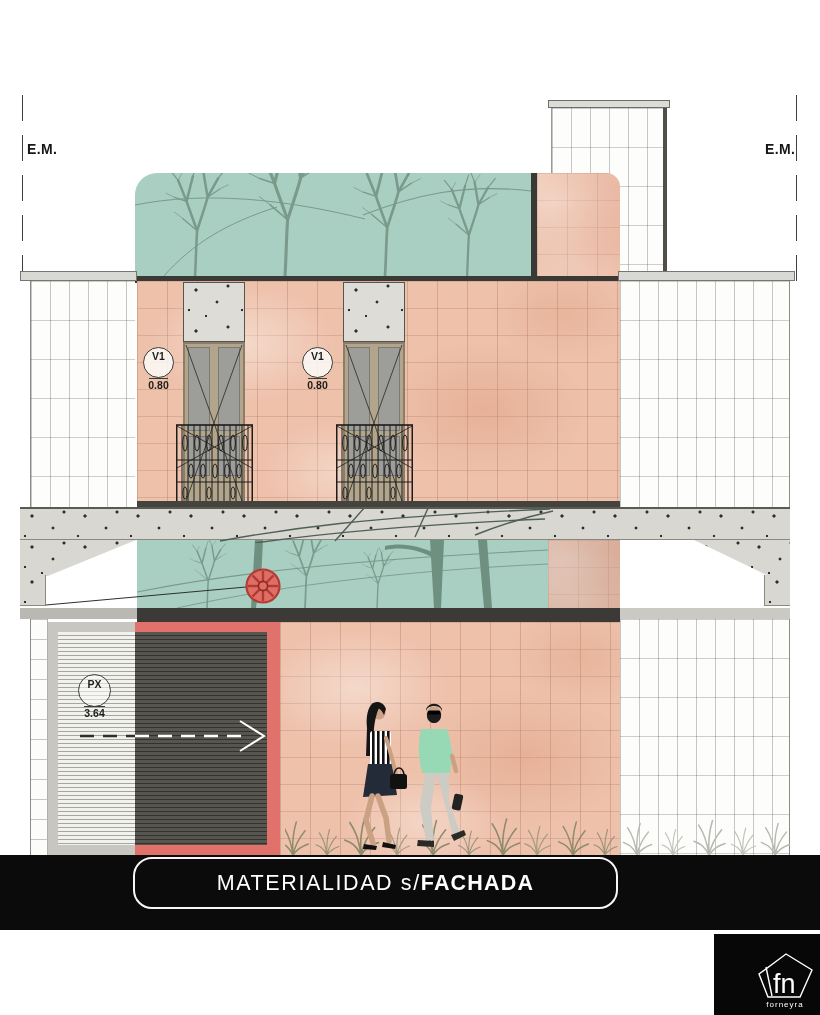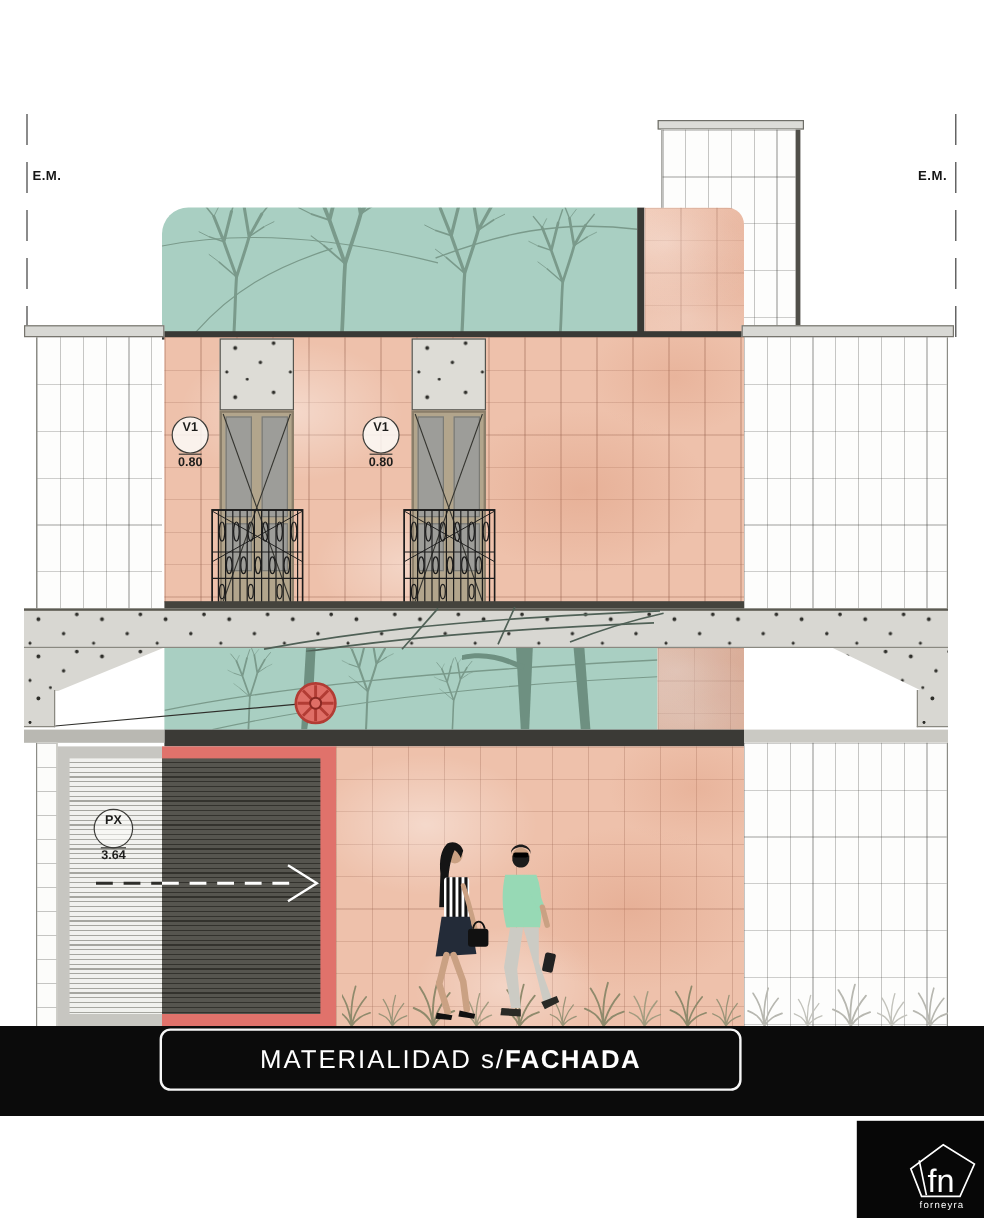--- a/index.html
+++ b/index.html
@@ -25,31 +25,31 @@
     radial-gradient(circle at 5px 27px,#2e2e2a 0 .9px,transparent 1.6px),
     radial-gradient(circle at 44px 3px,#2e2e2a 0 1.1px,transparent 1.9px),
     radial-gradient(circle at 22px 33px,#2e2e2a 0 .8px,transparent 1.5px);
     background-size:53px 41px;}
   .concrete-light{background-color:#dddcd6;}
   .teal{background-color:#a9cfc2;}
   .slats-light{background:repeating-linear-gradient(180deg,#f1f1ee 0 3px,#a6a6a0 3px 4px);}
   .slats-dark{background:repeating-linear-gradient(180deg,#56554f 0 3px,#33322d 3px 4px);}
   
   .pl-line{width:1px;background:repeating-linear-gradient(180deg,#3f3f3f 0 26px,transparent 26px 40px);}
-  .em{font-size:11px;font-weight:bold;color:#161616;letter-spacing:.4px;}
+  .em{font-size:14px;font-weight:bold;color:#161616;letter-spacing:.4px;}
   .tag{width:31px;height:31px;border:1.6px solid #3c3c38;border-radius:50%;
        background:rgba(253,252,250,.82);display:flex;flex-direction:column;align-items:center;
        justify-content:center;font-size:10.5px;font-weight:bold;color:#1d1d1b;box-sizing:border-box;}
   .tag-top{border-bottom:1.3px solid #3c3c38;padding:16px 3px;line-height:1.15;}
   .tag-bot{line-height:1.15;}
   .window{background:#b2a58c;border:2px solid #8a7e6a;box-sizing:border-box;}
   .pane{position:absolute;background:#9d9d99;border:1px solid #7b7b75;box-sizing:border-box;}
   .win-x{position:absolute;left:0;top:0;}
   
-  .title-box{border:2px solid #f7f7f7;border-radius:9px;display:flex;align-items:center;
+  .title-box{border:2px solid #f7f7f7;border-radius:19px;display:flex;align-items:center;
              justify-content:center;color:#fff;box-sizing:border-box;}
   .title-light{font-size:21.5px;font-weight:400;letter-spacing:1.6px;}
   .title-bold{font-size:21.5px;font-weight:bold;letter-spacing:1.2px;}
 </style>
 </head>
 <body>
 
 <div id="sheet">
 
   <svg width="0" height="0" style="position:absolute" aria-hidden="true">

